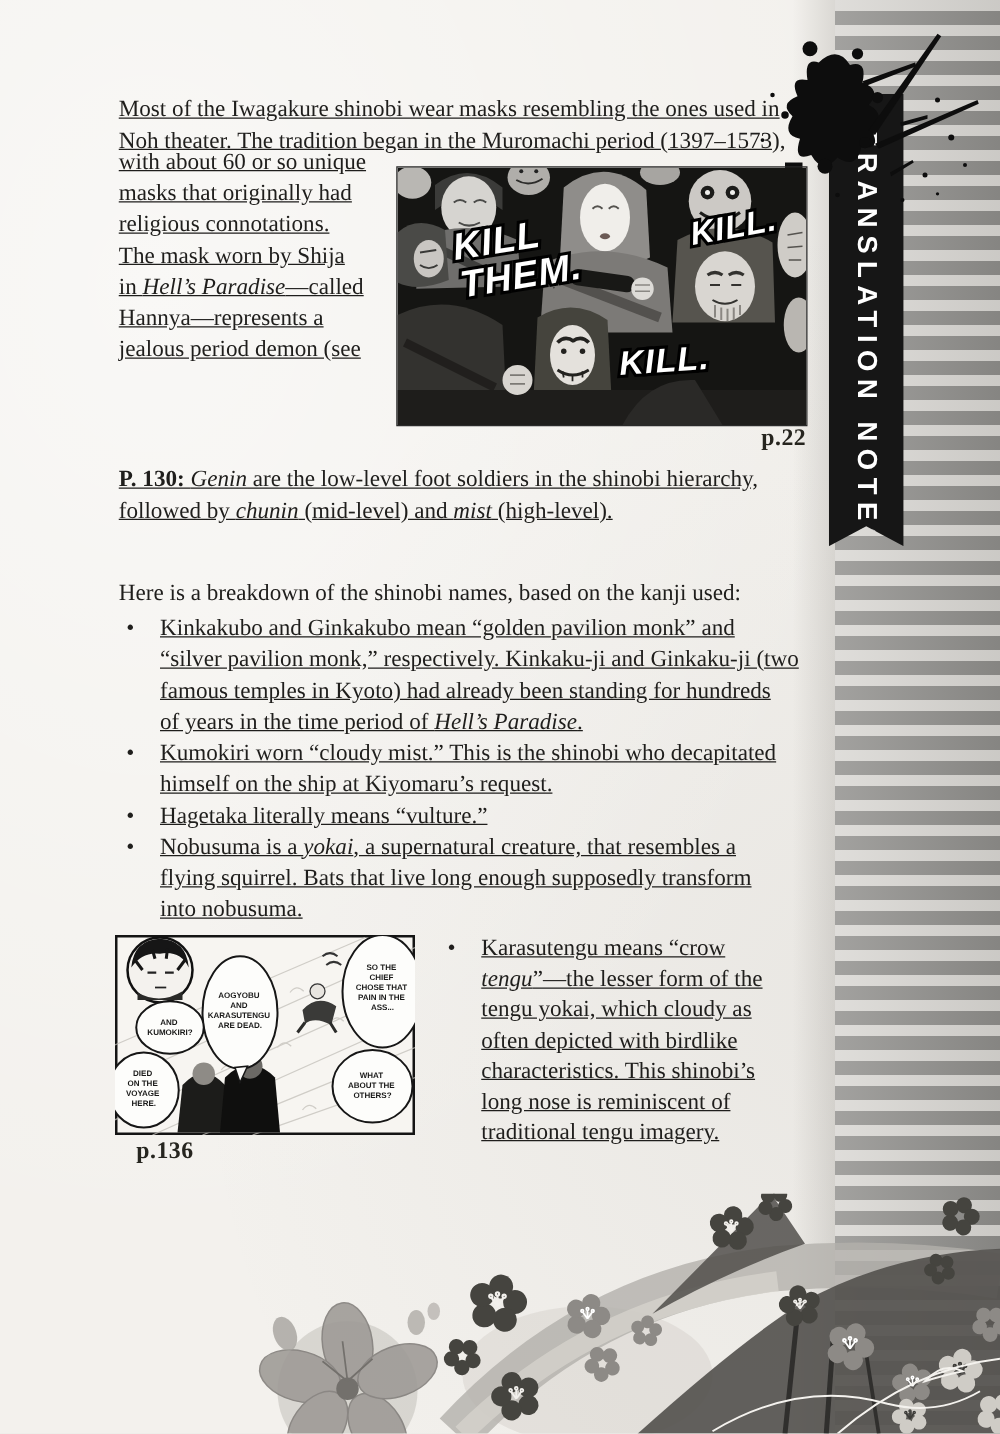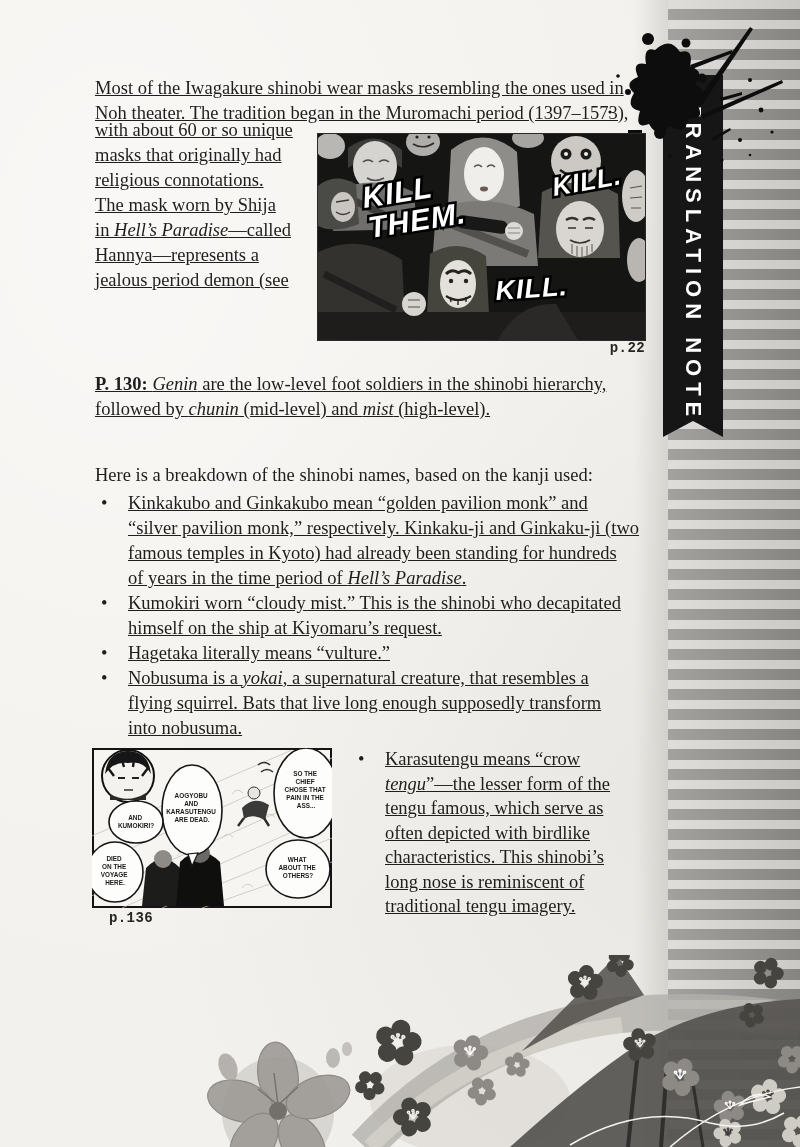--- a/index.html
+++ b/index.html
@@ -34,22 +34,22 @@
   .intro-side{left:95px;top:118px;width:250px;}
   .p130{left:95px;top:372px;width:565px;}
   .breakdown-intro{left:95px;top:463px;width:565px;}
   .bullets{left:95px;top:491px;width:565px;}
   .bullet-item{display:flex;align-items:flex-start;}
   .bullet-marker{width:27px;flex:none;text-align:left;padding-left:6px;}
   .right-bullet{left:352px;top:747px;width:300px;line-height:24.5px;}
   
   .panel1{position:absolute;left:318px;top:134px;width:327px;height:206px;outline:1px solid #2a2a2a;}
   .panel2{position:absolute;left:92px;top:748px;width:240px;height:160px;}
-  .caption{position:absolute;font-family:Liberation Mono, monospace;font-weight:700;
-    font-size:14px;letter-spacing:.4px;color:#26251f;}
+  .caption{position:absolute;font-family:Liberation Serif, serif;font-weight:700;
+    font-size:19px;letter-spacing:.4px;color:#26251f;}
   .cap22{left:545px;top:340px;width:100px;text-align:right;}
   .cap136{left:93px;top:910px;width:120px;text-align:left;margin-left:16px;}
   .splat{position:absolute;left:600px;top:20px;}
   .decor{position:absolute;left:170px;top:955px;}
   svg text.kill{font-family:"Liberation Sans",sans-serif;font-weight:800;font-style:italic;
     fill:#fff;stroke:#000;stroke-width:5px;paint-order:stroke;letter-spacing:1px;}
   svg text.bt{font-family:"Liberation Sans",sans-serif;font-weight:700;fill:#191918;}
 </style>
 </head>
 <body>
@@ -222,21 +222,21 @@
         </div>
     </div>
   </div>
 
   <div class="tblock right-bullet">
     <div class="bullet-item">
       <span class="bullet-marker">•</span>
       <div>
           <div class="tline">Karasutengu means “crow</div>
           <div class="tline"><span class="it">tengu</span><span>”—the lesser form of the</span></div>
-          <div class="tline">tengu famous, which serve as</div>
+          <div class="tline">tengu yokai, which cloudy as</div>
           <div class="tline">often depicted with birdlike</div>
           <div class="tline">characteristics. This shinobi’s</div>
           <div class="tline">long nose is reminiscent of</div>
           <div class="tline">traditional tengu imagery.</div>
         </div>
     </div>
   </div>
 
   <svg class="panel2" width="240" height="160" viewBox="0 0 240 160">
     <rect x="1" y="1" width="238" height="158" fill="#f7f5f1" stroke="#141414" stroke-width="2"></rect>

